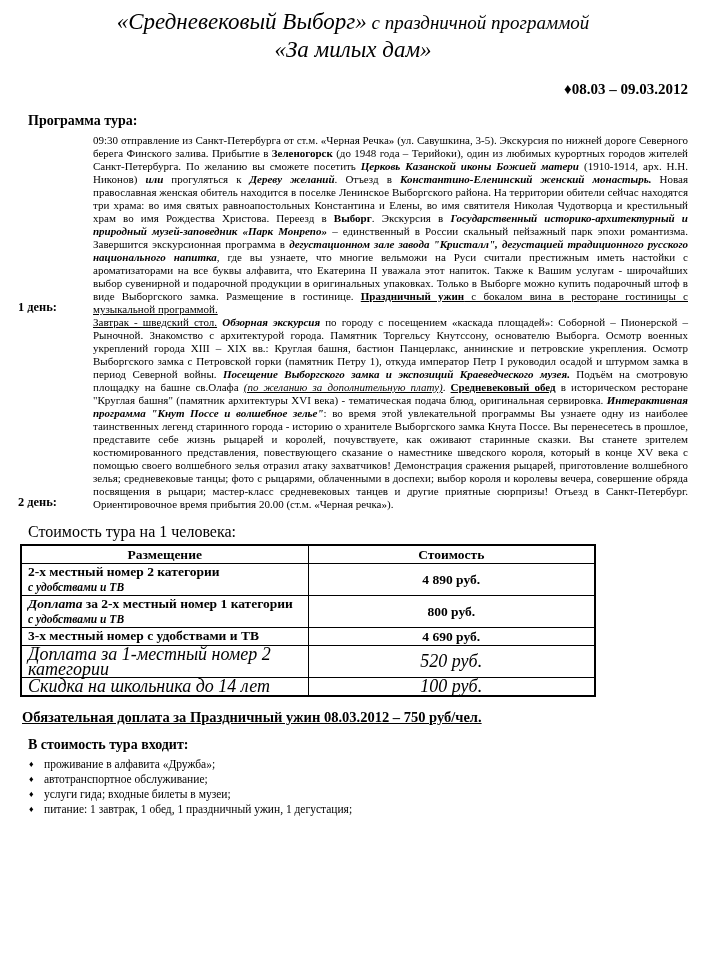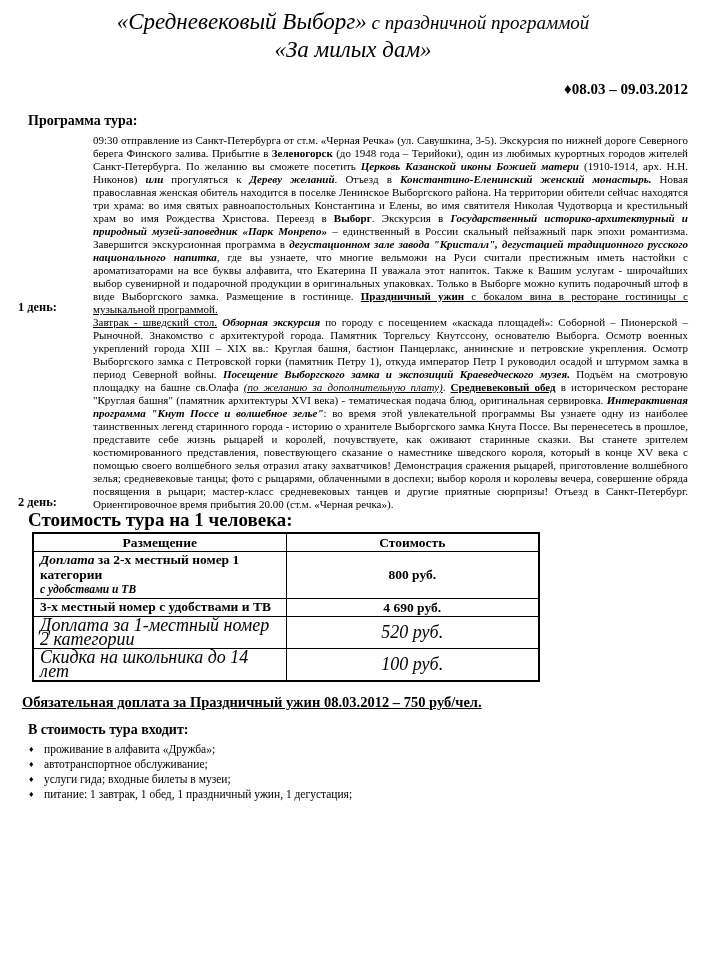--- a/index.html
+++ b/index.html
@@ -22,22 +22,22 @@
   .day-label{width:75px;flex-shrink:0;font-weight:bold;font-size:12.4px;line-height:17.4px;}
   .day-text{flex:1;text-align:justify;font-size:11px;line-height:13px;}
 
   
   .fb{font-weight:bold;}
   .fi{font-style:italic;}
   .fu{text-decoration:underline;}
   .fs{font-size:11.5px;}
 
   
-  .costs-heading{font-size:19px;font-weight:bold;margin:0 0 3px 10px;line-height:18px;}
-  table.costs{border-collapse:collapse;margin-left:14px;width:508px;border:2px solid #000;table-layout:fixed;}
+  .costs-heading{font-size:16px;font-weight:normal;margin:12px 0 3px 10px;line-height:18px;}
+  table.costs{border-collapse:collapse;margin-left:2px;width:576px;border:2px solid #000;table-layout:fixed;}
   .costs th,.costs td{border:1px solid #000;}
   .costs th{font-size:13.5px;line-height:15px;padding:1px 4px;text-align:center;font-weight:bold;}
   .costs td.name{width:308px;font-size:13.5px;line-height:14.5px;padding:1px 6px;}
   .costs td.price{text-align:center;vertical-align:middle;font-size:13.5px;line-height:15px;padding:1px 4px;}
   .costs tr.thin td.name,.costs tr.thin td.price{font-size:18px;line-height:14.5px;}
 
   
   .surcharge{font-size:14.5px;font-weight:bold;text-decoration:underline;margin:11px 0 0 4px;line-height:18px;}
   .included-heading{font-size:14px;font-weight:bold;margin:10px 0 3px 10px;line-height:18px;}
   .bullet-list{margin-left:11px;}
@@ -71,20 +71,24 @@
 
   <div class="costs-heading">Стоимость тура на 1 человека:</div>
 
   <table class="costs">
     <tbody>
         <tr>
       <th>Размещение</th>
       <th>Стоимость</th>
     </tr>
     <tr>
+      <td class="name"><span class="fb">2-х местный номер 2 категории</span><br><span class="fb"></span><span class="fb fi fs">с удобствами и ТВ</span></td>
+      <td class="price"><span class="fb">4 890 руб.</span></td>
+    </tr>
+    <tr>
       <td class="name"><span class="fb fi">Доплата</span><span class="fb"> за 2-х местный номер 1 категории</span><br><span class="fb"></span><span class="fb fi fs">с удобствами и ТВ</span></td>
       <td class="price"><span class="fb">800 руб.</span></td>
     </tr>
     <tr>
       <td class="name"><span class="fb">3-х местный номер с удобствами и ТВ</span></td>
       <td class="price"><span class="fb">4 690 руб.</span></td>
     </tr>
     <tr class="thin">
       <td class="name"><span class="fi">Доплата за 1-местный номер 2 категории</span></td>
       <td class="price"><span class="fi">520 руб.</span></td>

